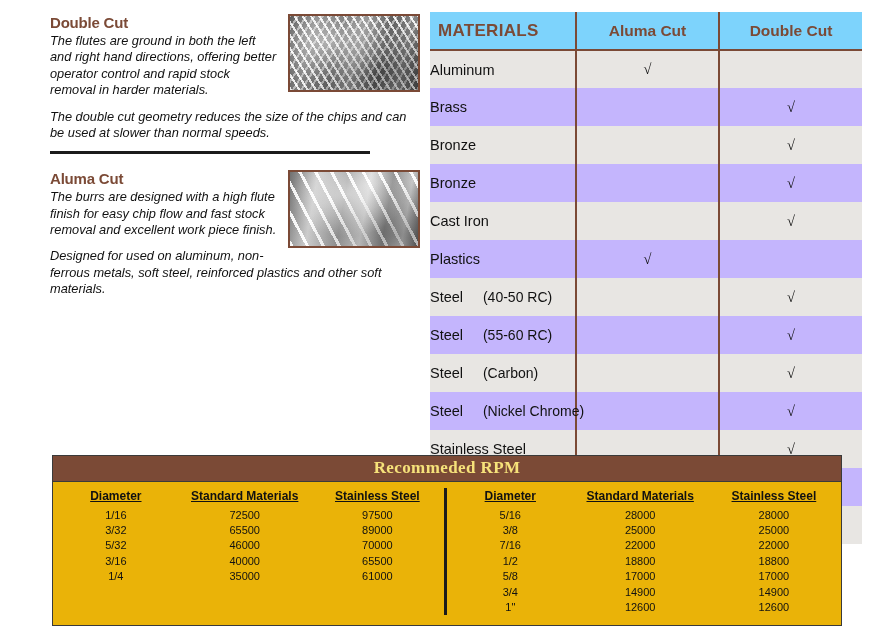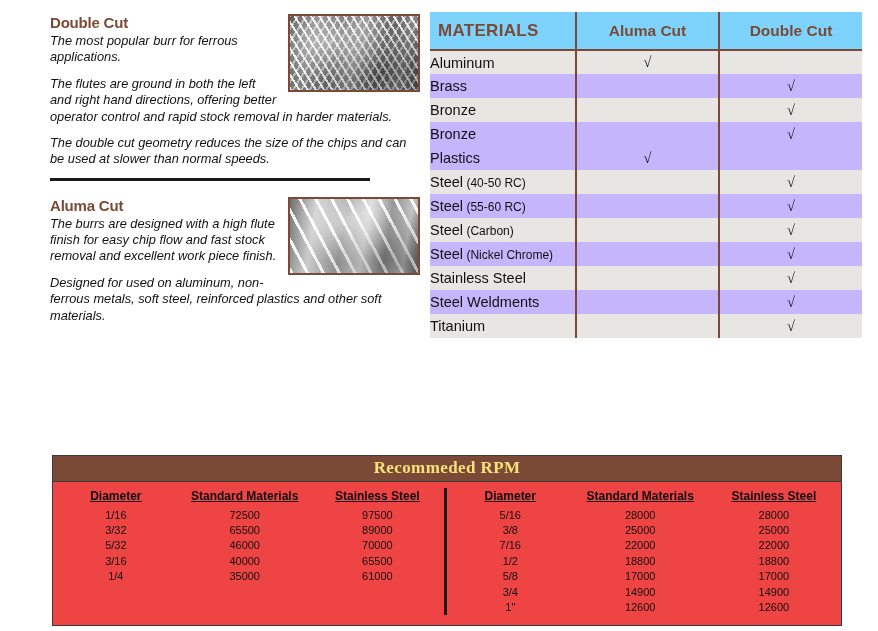--- a/index.html
+++ b/index.html
@@ -110,39 +110,39 @@
     color: #7B4A36;
     font-size: 15.5px;
     border-bottom: 2px solid #7B4A36;
     background: #7dd3fc;
   }
   .th-materials { text-align: left; padding-left: 8px !important; font-size: 17px !important; letter-spacing: .3px;}
   .th-center { text-align: center; }
   .col-div { border-left: 2px solid #7B4A36; }
 
   table.materials tbody td {
-    height: 24px;
+    height: 38px;
     font-size: 14.5px;
     color: #111;
     vertical-align: middle;
   }
   td.mat-name { padding-left: 8px; white-space: nowrap; }
-  td.mat-name .sub { font-size: 12px; }
+  td.mat-name .sub { font-size: 14px; padding-left: 16px; }
   td.check { text-align: center; font-size: 17px; color: #5a2d16; font-family: "Liberation Serif", serif; }
   tr.shade td { background: #e8e6e3; }
   tr.plain td { background: #c4b5fd; }
 
   
   .rpm-wrap {
     position: absolute;
     left: 52px;
     top: 455px;
     width: 790px;
     border: 1px solid #3a3a3a;
-    background: #ef4444;
+    background: #eab308;
   }
   .rpm-title {
     background: #7B4A36;
     color: #F6E27A;
     text-align: center;
     font-family: "Liberation Serif", serif;
     font-weight: bold;
     font-size: 17px;
     letter-spacing: .4px;
     padding: 2px 0 3px 0;
@@ -180,21 +180,20 @@
 </head>
 <body>
 
 <div class="left-col">
 
   <div>
     <div class="img-float">
       <div class="burr-double"></div>
     </div>
     <h2 class="section-heading">Double Cut</h2>
-    <p class="body-text">The most popular burr for ferrous applications.</p>
     <p class="body-text">The flutes are ground in both the left and right hand directions, offering better operator control and rapid stock removal in harder materials.</p>
     <p class="body-text">The double cut geometry reduces the size of the chips and can be used at slower than normal speeds.</p>
   </div>
 
   <hr class="divider-rule">
 
   <div>
     <div class="img-float">
       <div class="burr-aluma"></div>
     </div>
@@ -229,20 +228,25 @@
           <td class="check col-div"></td>
           <td class="check col-div">√</td>
         </tr>
         <tr class="shade">
           <td class="mat-name">Bronze</td>
           <td class="check col-div"></td>
           <td class="check col-div">√</td>
         </tr>
         <tr class="plain">
           <td class="mat-name">Bronze</td>
+          <td class="check col-div"></td>
+          <td class="check col-div">√</td>
+        </tr>
+        <tr class="shade">
+          <td class="mat-name">Cast Iron</td>
           <td class="check col-div"></td>
           <td class="check col-div">√</td>
         </tr>
         <tr class="plain">
           <td class="mat-name">Plastics</td>
           <td class="check col-div">√</td>
           <td class="check col-div"></td>
         </tr>
         <tr class="shade">
           <td class="mat-name">Steel<span class="sub"> (40-50 RC)</span></td>

